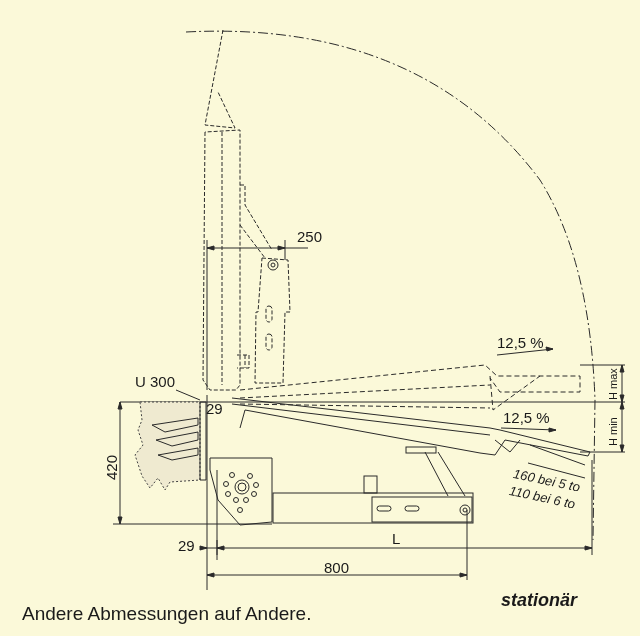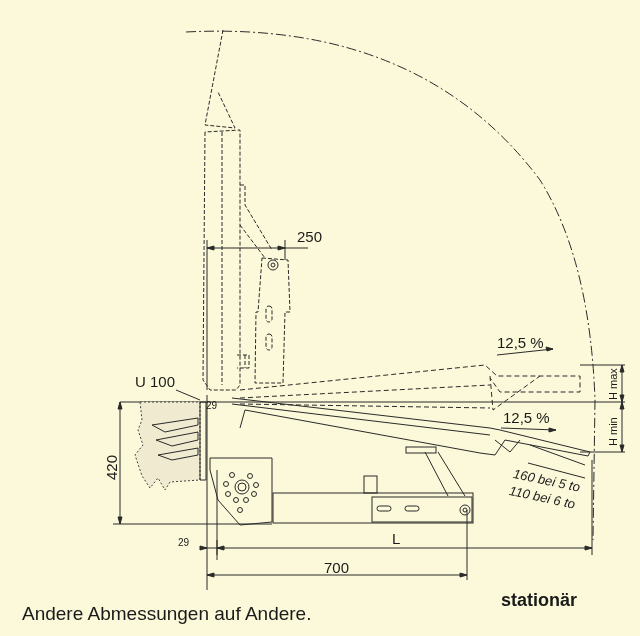--- a/index.html
+++ b/index.html
@@ -1,21 +1,21 @@
 <!DOCTYPE html>
 <html><head>
 <meta charset="utf-8">
 <style>
   html, body { margin:0; padding:0; }
   body { width:640px; height:636px; background:#fbf9d9; overflow:hidden; position:relative;
          font-family:"Liberation Sans", sans-serif; color:#1a1a1a; }
   svg { position:absolute; left:0; top:0; }
   .lbl { position:absolute; font-family:"Liberation Sans", sans-serif; color:#1a1a1a; white-space:nowrap; }
   .dim { font-size:15px; }
-  .small { font-size:10px; }
+  .small { font-size:15px; }
   .rot-left { transform:rotate(-90deg); transform-origin:left top; }
   .note { font-size:19px; }
   .bold { font-weight:bold; font-size:18px; }
   .slant { transform:rotate(12deg); transform-origin:left top; font-size:13px; font-style:italic; line-height:15px; }
 </style>
 </head>
 <body>
 
 <svg width="640" height="636" viewBox="0 0 640 636">
   <g stroke="#2a2a2a" fill="none" stroke-width="1">
@@ -117,26 +117,26 @@
     <line x1="501" y1="428" x2="556" y2="430"></line>
     <polygon points="556,430 549,428 549,432" fill="#2a2a2a"></polygon>
 
     <line x1="176" y1="390" x2="200" y2="400"></line>
 
     <line x1="528" y1="463" x2="585" y2="478"></line>
   </g>
 </svg>
 
 <div class="lbl dim" style="left:297px;top:228px;">250</div>
-<div class="lbl dim" style="left:135px;top:373px;">U 100</div>
+<div class="lbl dim" style="left:135px;top:373px;">U 300</div>
 <div class="lbl small" style="left:206px;top:400px;">29</div>
 <div class="lbl dim rot-left" style="left:103px;top:480px;">420</div>
 <div class="lbl small" style="left:178px;top:537px;">29</div>
 <div class="lbl dim" style="left:392px;top:530px;">L</div>
-<div class="lbl dim" style="left:324px;top:559px;">700</div>
+<div class="lbl dim" style="left:324px;top:559px;">800</div>
 <div class="lbl dim" style="left:497px;top:334px;">12,5 %</div>
 <div class="lbl dim" style="left:503px;top:409px;">12,5 %</div>
 <div class="lbl small rot-left" style="left:607px;top:400px;font-size:11px;">H max</div>
 <div class="lbl small rot-left" style="left:607px;top:446px;font-size:11px;">H min</div>
 <div class="lbl slant" style="left:515px;top:466px;">160 bei 5 to</div>
 <div class="lbl slant" style="left:511px;top:483px;">110 bei 6 to</div>
-<div class="lbl bold" style="left:501px;top:590px;">stationär</div>
+<div class="lbl bold" style="left:501px;top:590px;font-style:italic;">stationär</div>
 <div class="lbl note" style="left:22px;top:603px;">Andere Abmessungen auf Andere.</div>
 
 </body></html>

